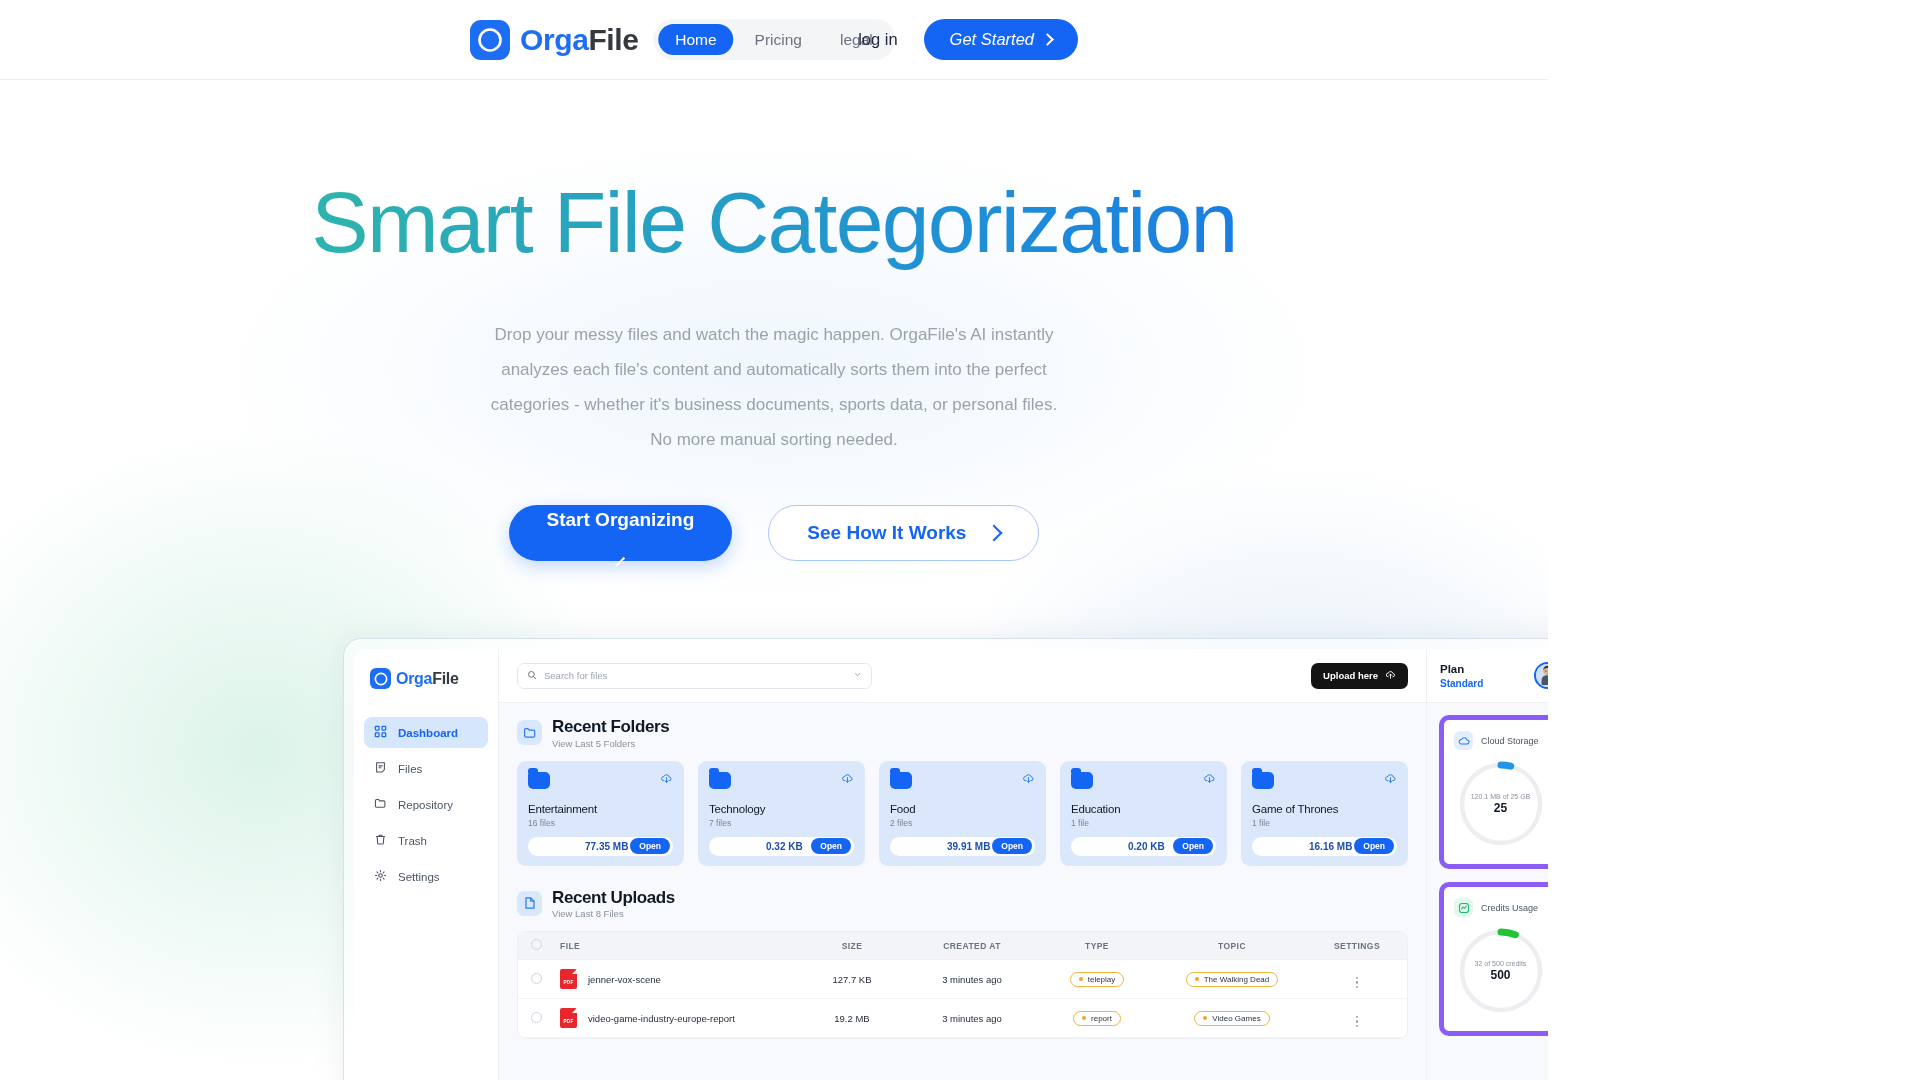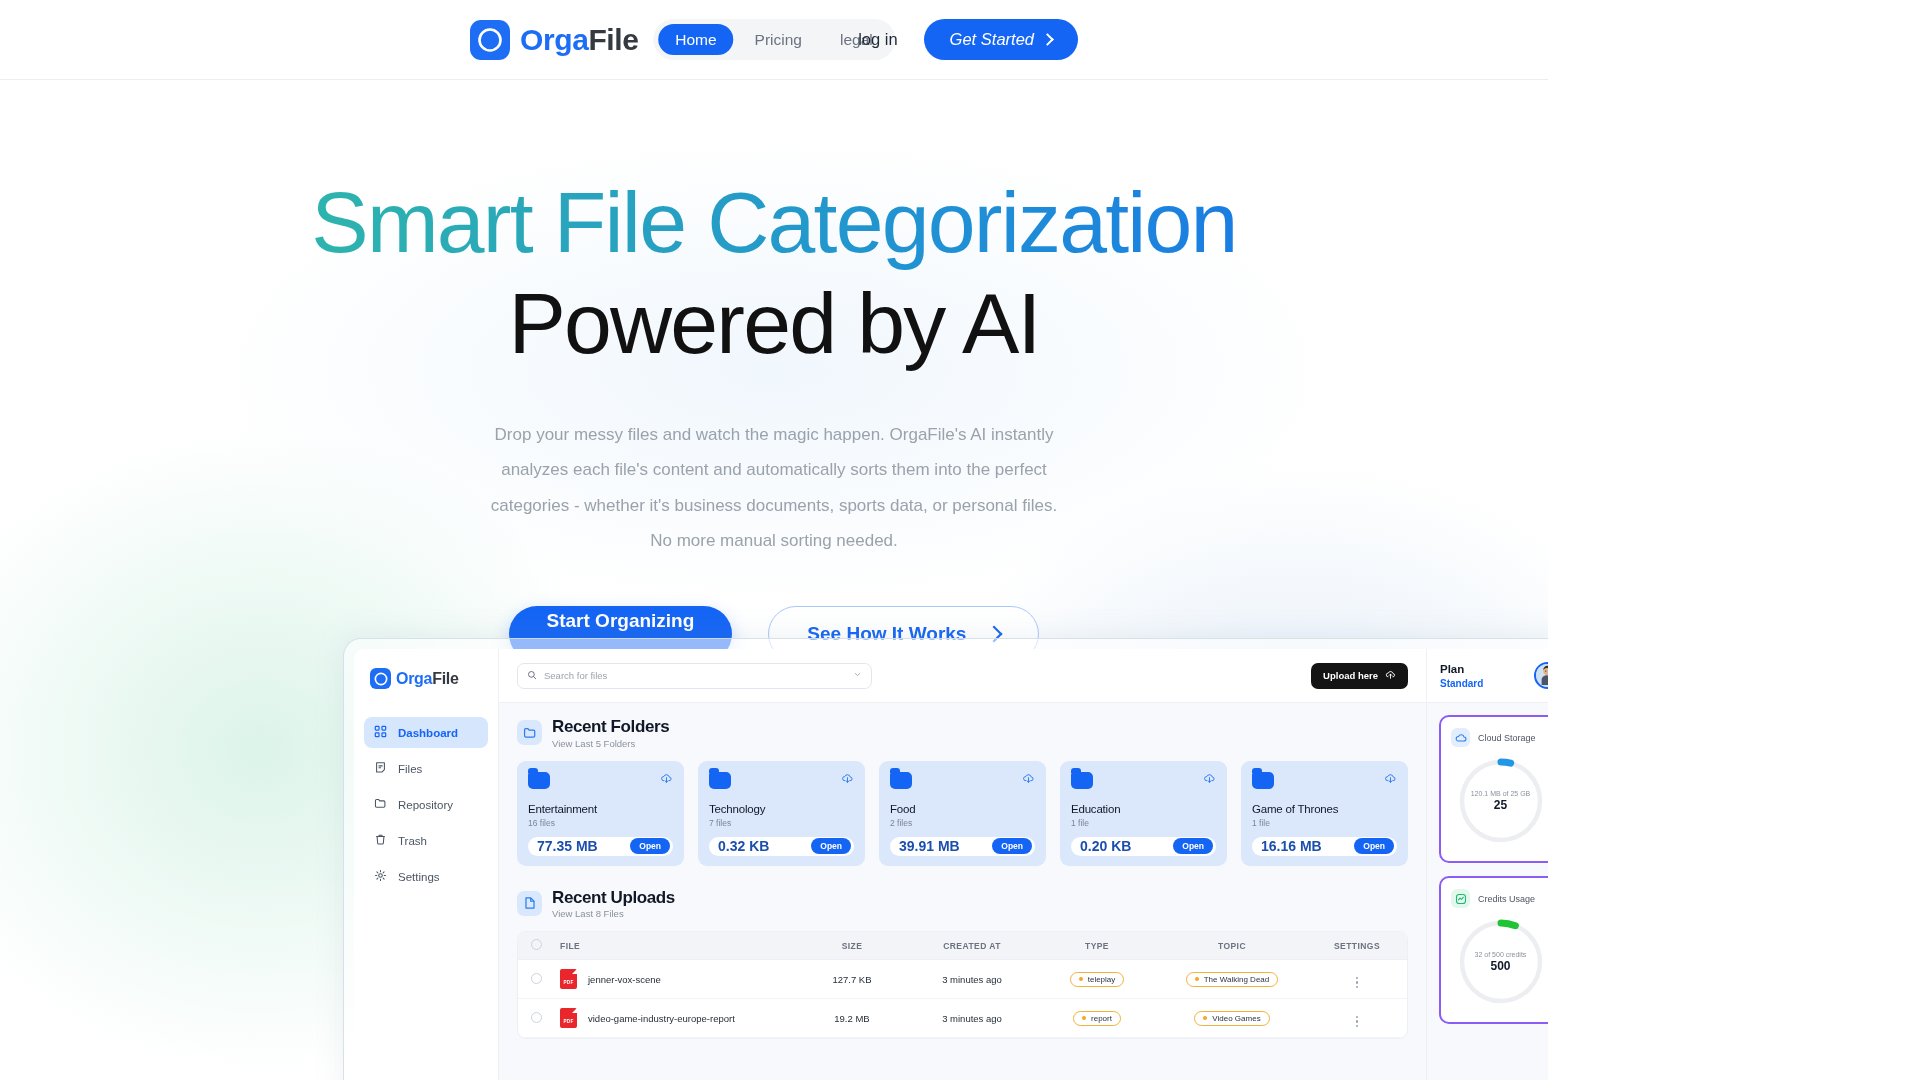--- a/index.html
+++ b/index.html
@@ -166,21 +166,21 @@
   .folder-ico:before {
     content:""; position:absolute; left:0; top:-4px; width: 10px; height: 5px;
     background:#1565f5; border-radius: 3px 3px 0 0;
   }
   .folder-name { font-size: 11.5px; font-weight: 400; color: #111827; margin-top: 14px; letter-spacing: -0.2px; }
   .folder-count { font-size: 8.5px; color: #7b8593; margin-top: 3px; }
   .folder-foot {
     margin-top: 9px; background: #ffffff; border-radius: 999px; height: 19px;
     display: flex; align-items: center; justify-content: space-between; padding: 0 3px 0 9px;
   }
-  .folder-size { font-size: 14px; font-weight: 700; color: #1b4fae; }
+  .folder-size { font-size: 10px; font-weight: 700; color: #1b4fae; margin-left: 48px; }
   .folder-open {
     background: #1565f5; color: #fff; border: none; border-radius: 999px;
     font-size: 8.5px; font-weight: 700; padding: 3px 9px; cursor: pointer; font-family: inherit;
   }
 
   .uploads-head { margin-top: 22px; }
   .table-card { background: #fff; border: 1px solid #eceff3; border-radius: 9px; overflow: hidden; }
   table.uploads { width: 100%; border-collapse: collapse; table-layout: fixed; }
   table.uploads th {
     background: #f2f4f7; font-size: 8.5px; color: #6b7280; font-weight: 600;
@@ -216,21 +216,21 @@
     height: 54px; flex: none; background: #fff; border-bottom: 1px solid #eef0f3;
     display: flex; align-items: center; justify-content: space-between; padding: 0 13px;
   }
   .plan-label { font-size: 11.5px; font-weight: 700; color: #111827; line-height: 1.25; }
   .plan-value { font-size: 10px; font-weight: 700; color: #1565f5; margin-top: 1px; }
   .avatar {
     width: 27px; height: 27px; border-radius: 50%; border: 2px solid #1565f5; overflow: hidden;
     background: #cfe0f5; display: flex; align-items: flex-end; justify-content: center; flex: none;
   }
   .rail-body { padding: 12px 12px; display: flex; flex-direction: column; gap: 13px; }
-  .stat-card { background: #fff; border: 2px solid #8b5cf6; border-radius: 10px; padding: 11px 10px 14px; }
+  .stat-card { background: #fff; border: 5px solid #8b5cf6; border-radius: 10px; padding: 11px 10px 14px; }
   .stat-head { display: flex; align-items: center; gap: 8px; }
   .stat-ico { width: 19px; height: 19px; border-radius: 6px; display: flex; align-items: center;
               justify-content: center; flex: none; }
   .stat-ico.blue { background: #e2edfd; color: #2b7bf3; }
   .stat-ico.green { background: #e3f8ec; color: #22b573; }
   .stat-title { font-size: 9px; color: #4b5563; font-weight: 500; }
   .ring-wrap { position: relative; width: 92px; height: 92px; margin: 8px auto 0; }
   .ring-wrap svg { display: block; transform: rotate(-90deg); }
   .ring-center {
     position: absolute; inset: 0; display: flex; flex-direction: column;
@@ -273,21 +273,20 @@
       <button class="btn-getstarted">
         <span>Get Started</span>
         <span class="chev"></span>
       </button>
     </div>
   </header>
 
   <section class="hero">
     <h1 class="h1">
       <div class="grad">Smart File Categorization</div>
-      <div class="dark">Powered by AI</div>
     </h1>
     <p class="hero-p">Drop your messy files and watch the magic happen. OrgaFile's AI instantly analyzes each file's content and automatically sorts them into the perfect categories - whether it's business documents, sports data, or personal files. No more manual sorting needed.</p>
 
     <div class="cta-row">
       <button class="btn-primary">
         <span>Start Organizing</span>
         <span class="chev-lg"></span>
       </button>
       <button class="btn-outline">
         <span>See How It Works</span>

